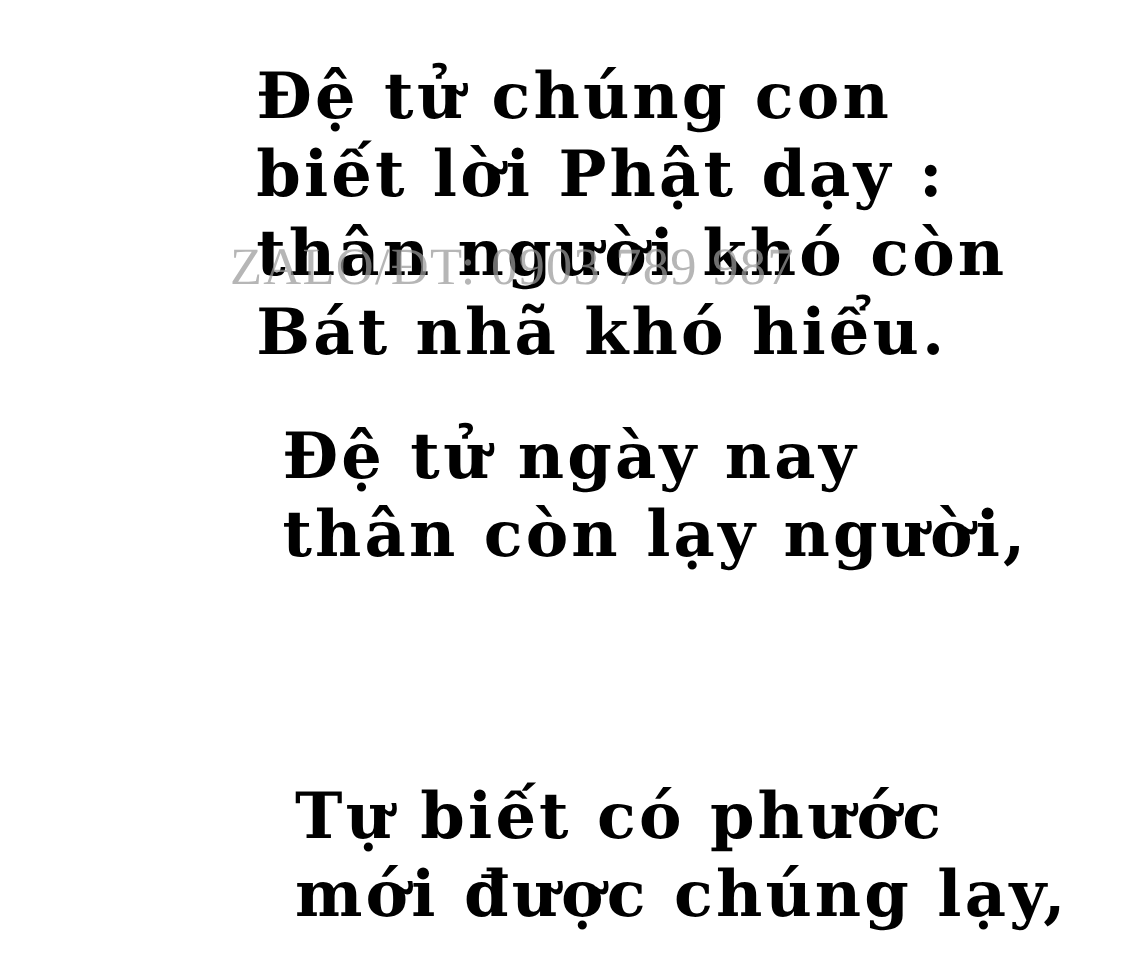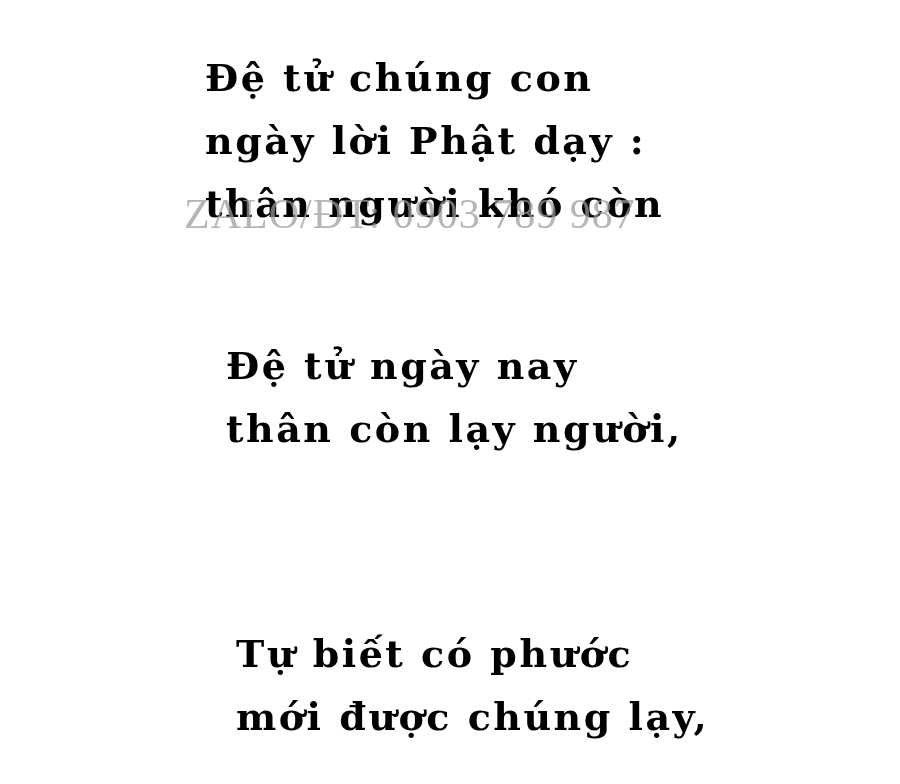--- a/index.html
+++ b/index.html
@@ -24,21 +24,21 @@
 
   .verse-block {
     position: absolute;
     left: 0;
     width: 900px;
   }
 
   .verse-line {
     font-family: "DejaVu Serif", serif;
     font-weight: bold;
-    font-size: 38px;
+    font-size: 51px;
     line-height: 63px;
     color: #000000;
     letter-spacing: 2.5px;
     white-space: pre;
     padding-left: 205px;
   }
 
   
   #block-1 { top: 46px; }
   #block-2 { top: 334px; margin-left: 21px; }
@@ -58,22 +58,23 @@
     pointer-events: none;
   }
 </style>
 </head>
 <body>
 
 <div id="page">
 
   <div class="verse-block" id="block-1">
     <div class="verse-line">Đệ tử chúng con</div>
-    <div class="verse-line">ngày lời Phật dạy :</div>
+    <div class="verse-line">biết lời Phật dạy :</div>
     <div class="verse-line">thân người khó còn</div>
+    <div class="verse-line">Bát nhã khó hiểu.</div>
   </div>
 
   <div class="verse-block" id="block-2">
     <div class="verse-line">Đệ tử ngày nay</div>
     <div class="verse-line">thân còn lạy người,</div>
   </div>
 
   <div class="verse-block" id="block-3">
     <div class="verse-line">Tự biết có phước</div>
     <div class="verse-line">mới được chúng lạy,</div>

